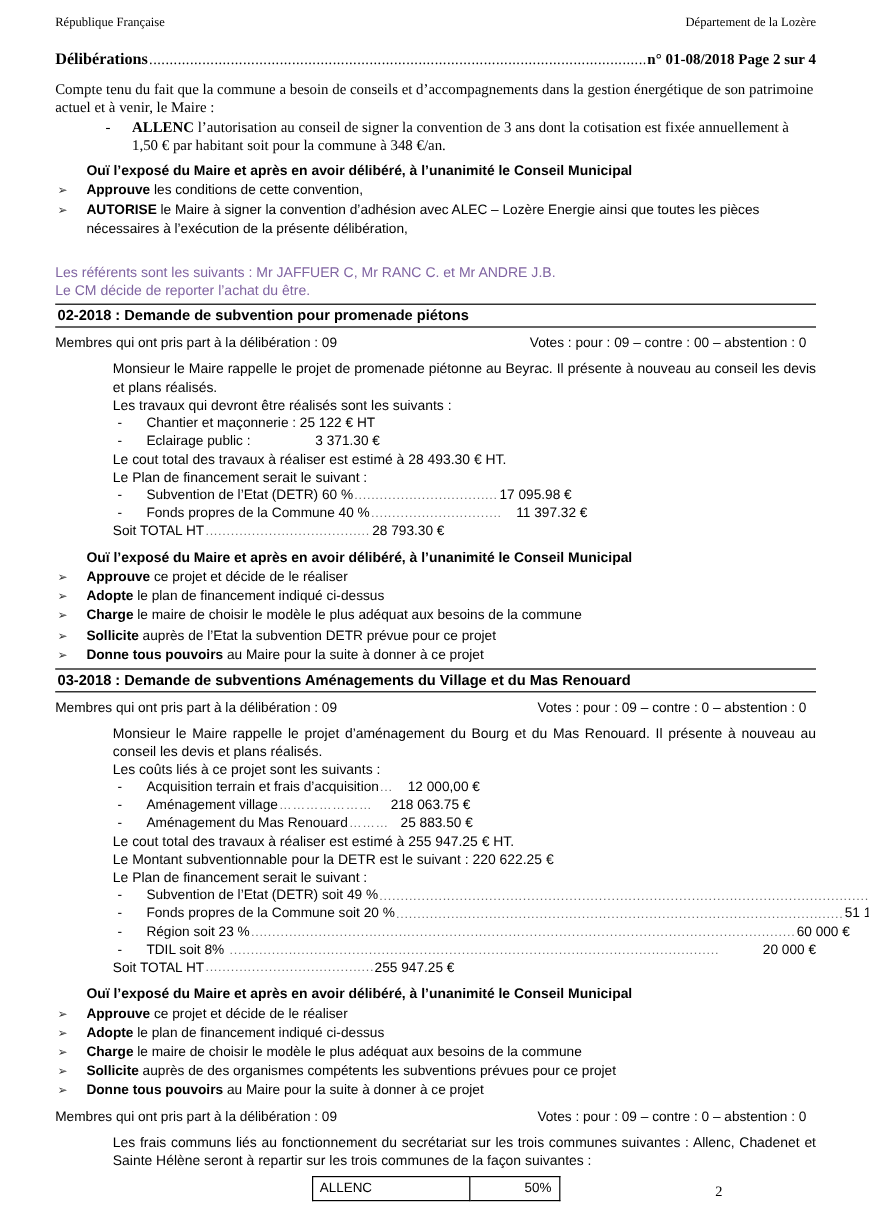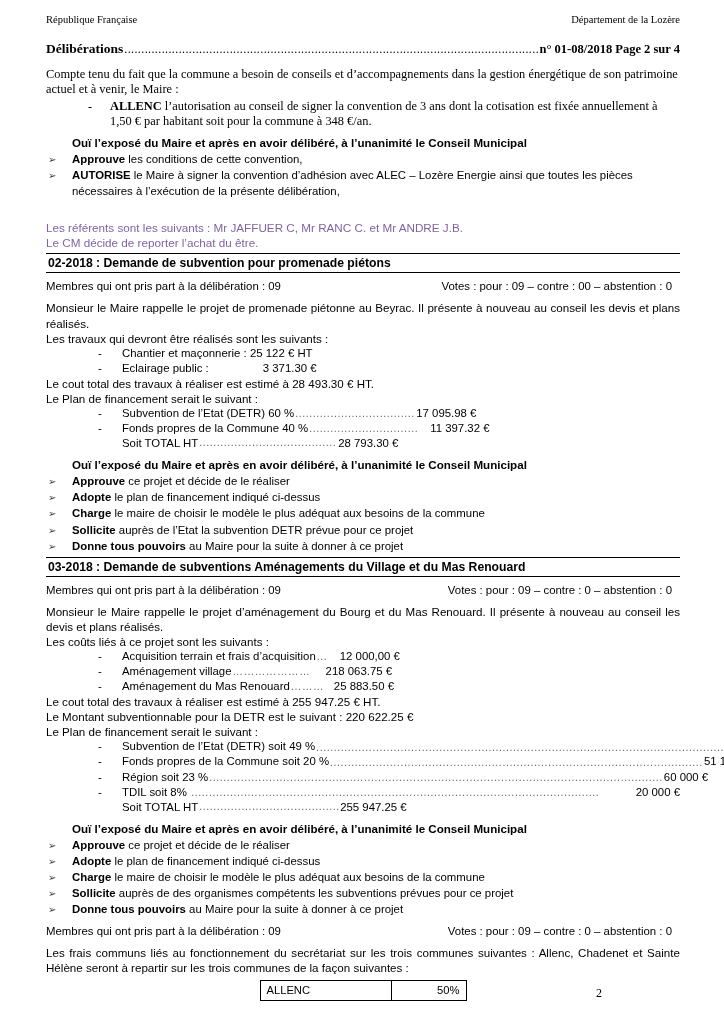--- a/index.html
+++ b/index.html
@@ -141,20 +141,21 @@
     margin-top: 7px;
   }
   .sec-votes .right { padding-right: 8px; }
 
   .sbody {
     font-family: "Liberation Sans", sans-serif;
     font-size: 11.6px;
     line-height: 1.3;
     margin-top: 8px;
     text-align: justify;
+    margin-left: 48px;
   }
   .sbody.tight { margin-top: 0; text-align: left; }
 
   .s-dash {
     display: flex;
     font-family: "Liberation Sans", sans-serif;
     font-size: 11.4px;
     line-height: 1.32;
     margin-left: 52px;
   }
@@ -175,22 +176,22 @@
     color: #666;
     font-size: 10.5px;
   }
   .s-dash .amt { flex: 0 0 auto; }
 
   .s-total {
     display: flex;
     font-family: "Liberation Sans", sans-serif;
     font-size: 11.4px;
     line-height: 1.32;
-    margin-left: 76px;
-    align-items: flex-start;
+    margin-left: 48px;
+    align-items: center;
     white-space: nowrap;
   }
   .s-total .lbl { flex: 0 0 auto; }
   .s-total .leader {
     flex: 0 0 auto;
     overflow: hidden;
     white-space: nowrap;
     letter-spacing: 0.6px;
     margin: 0 1px;
     color: #666;

